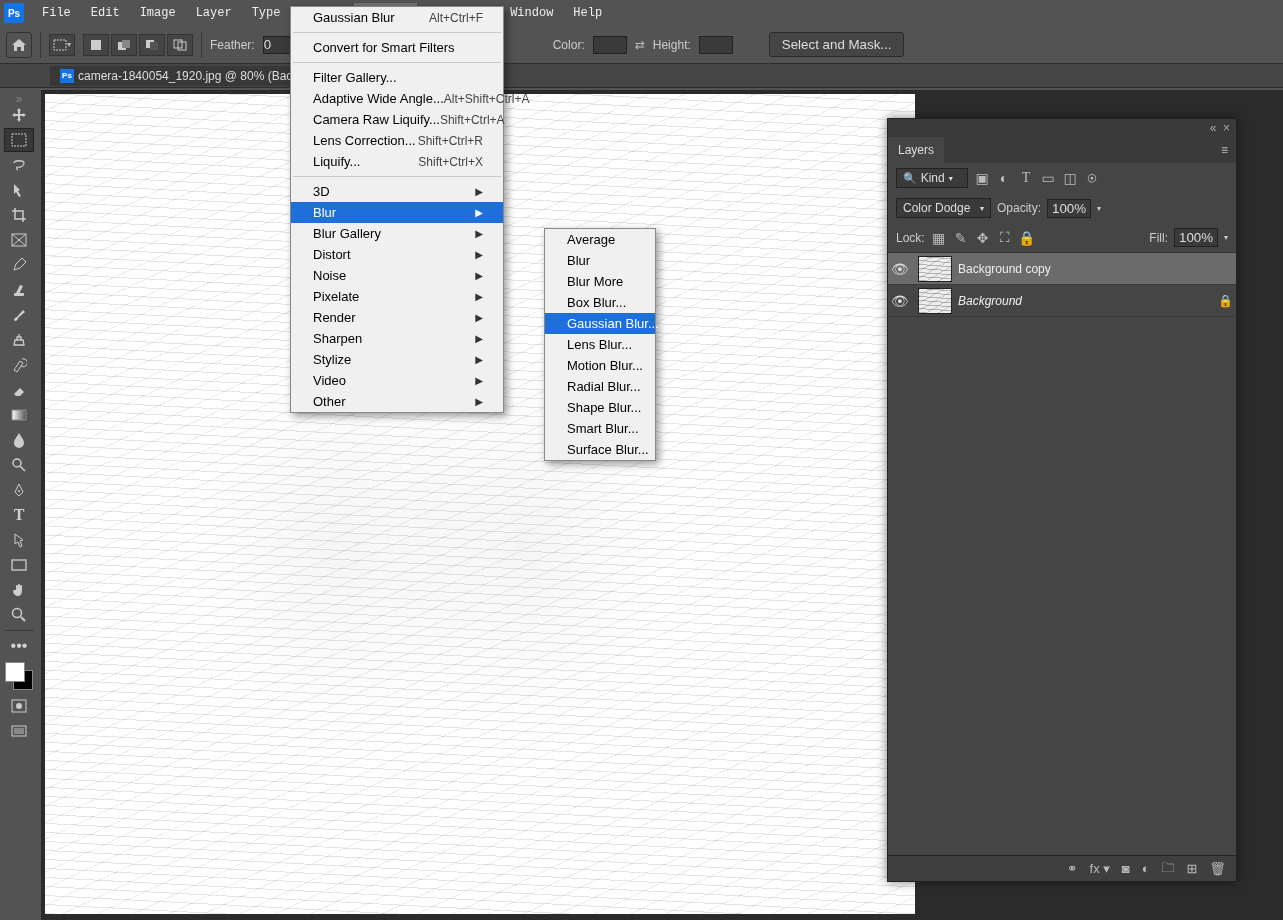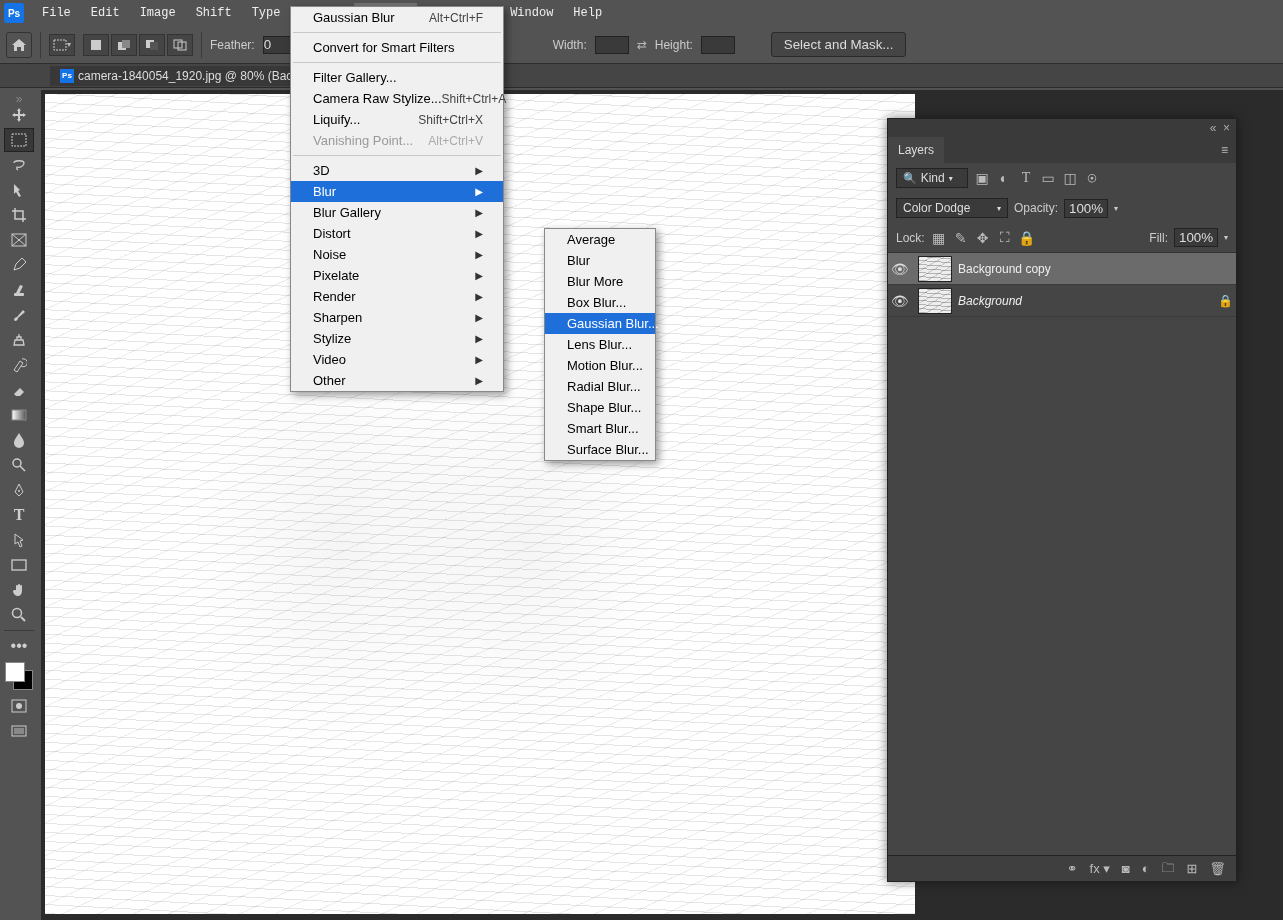--- a/index.html
+++ b/index.html
@@ -87,21 +87,21 @@
   .ftr-ico { font-size:13px;}
 </style>
 </head>
 <body>
 
 <div class="menubar">
   <div class="ps-logo">Ps</div>
   <div class="menu-item">File</div>
     <div class="menu-item">Edit</div>
     <div class="menu-item">Image</div>
-    <div class="menu-item">Shift</div>
+    <div class="menu-item">Layer</div>
     <div class="menu-item">Type</div>
     <div class="menu-item">Select</div>
     <div class="menu-item open">Filter</div>
     <div class="menu-item">3D</div>
     <div class="menu-item">View</div>
     <div class="menu-item">Window</div>
     <div class="menu-item">Help</div>
 </div>
 
 <div class="optbar">
@@ -139,21 +139,21 @@
         <svg width="14" height="12">
           <rect x="1" y="1" width="8" height="8" fill="none" stroke="#ccc"></rect>
           <rect x="5" y="3" width="8" height="8" fill="none" stroke="#ccc"></rect>
         </svg>
       </div>
   </div>
   <div class="opt-sep"></div>
   <span class="opt-label">Feather:</span>
   <input class="opt-input" value="0" style="">
   <div style="flex:0 0 240px"></div>
-  <span class="opt-label">Width:</span>
+  <span class="opt-label">Color:</span>
   <input class="opt-input" style="">
   <span style="color:#bbb">⇄</span>
   <span class="opt-label">Height:</span>
   <input class="opt-input" style="">
   <div style="width:20px"></div>
   <button class="opt-btn">Select and Mask...</button>
 </div>
 
 <div class="tabbar">
   <div class="doc-tab">
@@ -308,30 +308,34 @@
   </div>
   <div class="dd-sep"></div>
   <div class="dd-row">
       <span>Convert for Smart Filters</span>
     </div>
   <div class="dd-sep"></div>
   <div class="dd-row">
       <span>Filter Gallery...</span>
     </div>
   <div class="dd-row">
-      <span>Camera Raw Stylize...</span>
+      <span>Adaptive Wide Angle...</span>
+      <span class="shortcut">Alt+Shift+Ctrl+A</span>
+    </div>
+  <div class="dd-row">
+      <span>Camera Raw Liquify...</span>
       <span class="shortcut">Shift+Ctrl+A</span>
+    </div>
+  <div class="dd-row">
+      <span>Lens Correction...</span>
+      <span class="shortcut">Shift+Ctrl+R</span>
     </div>
   <div class="dd-row">
       <span>Liquify...</span>
       <span class="shortcut">Shift+Ctrl+X</span>
-    </div>
-  <div class="dd-row disabled">
-      <span>Vanishing Point...</span>
-      <span class="shortcut" style="color:#aaa">Alt+Ctrl+V</span>
     </div>
   <div class="dd-sep"></div>
   <div id="filter-groups">
       <div class="dd-row">
         <span>3D</span>
         <span class="arrow">▶</span>
       </div>
       <div class="dd-row hl">
         <span>Blur</span>
         <span class="arrow">▶</span>
@@ -407,21 +411,21 @@
           <span style="font-size:8px">▾</span>
         </div>
       <span class="po-ico">▣</span>
       <span class="po-ico">◐</span>
       <span class="po-ico" style="font-family:serif">T</span>
       <span class="po-ico">▭</span>
       <span class="po-ico">◫</span>
       <span class="po-ico" style="font-size:10px">⦿</span>
     </div>
     <div class="po-row">
-      <div class="po-select" style="width:112px">
+      <div class="po-select" style="width:95px">
           <span>Color Dodge</span>
           <span style="margin-left:auto;font-size:8px">▾</span>
         </div>
       <span>Opacity:</span>
       <input class="po-input" value="100%" style="">
         <span style="font-size:8px">▾</span>
     </div>
     <div class="po-row">
       <span>Lock:</span>
       <span class="po-ico">▦</span>

